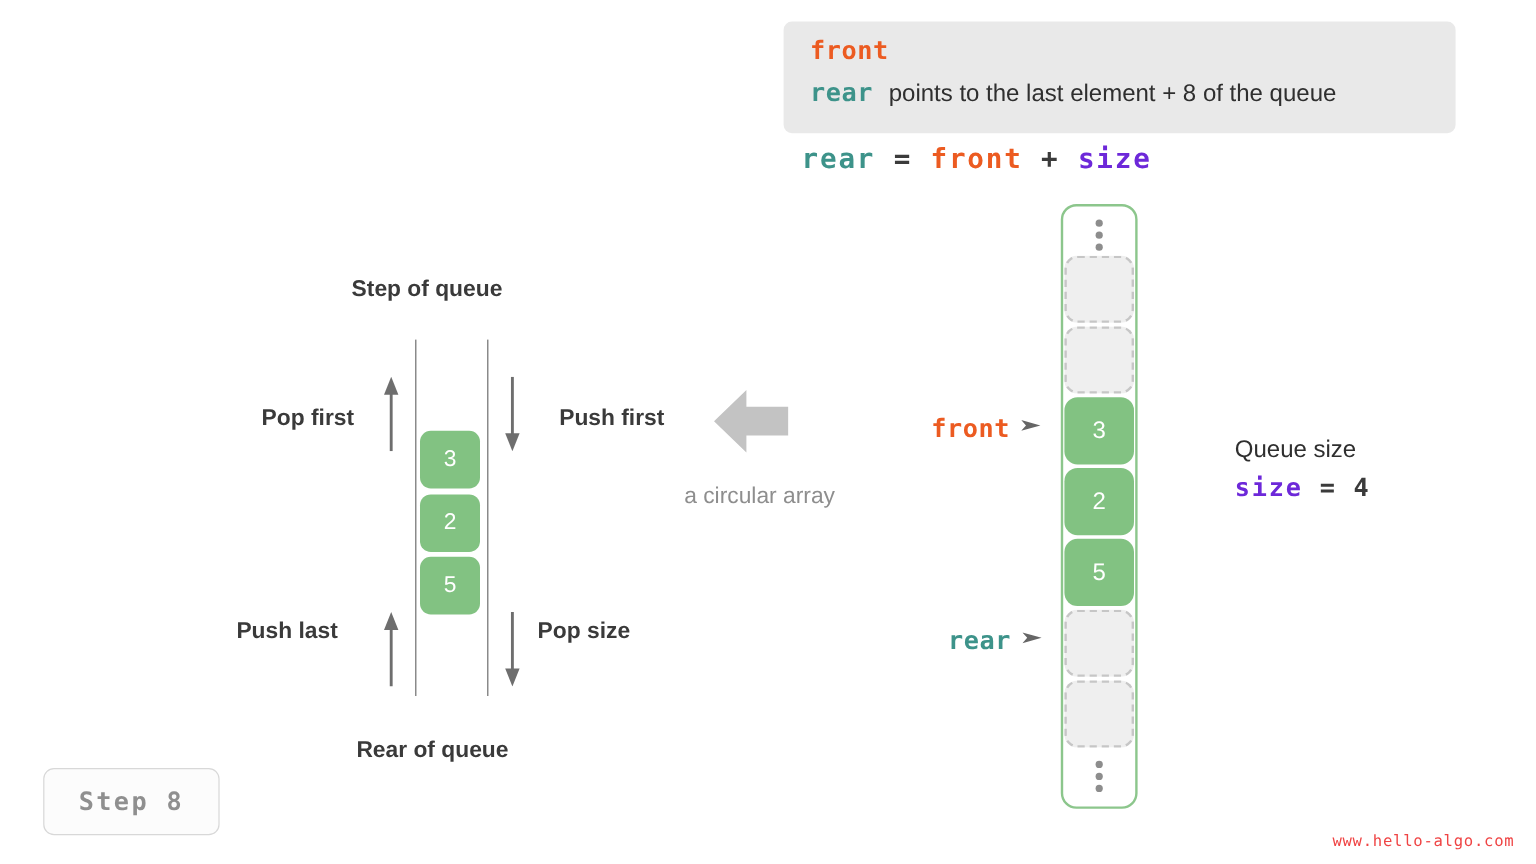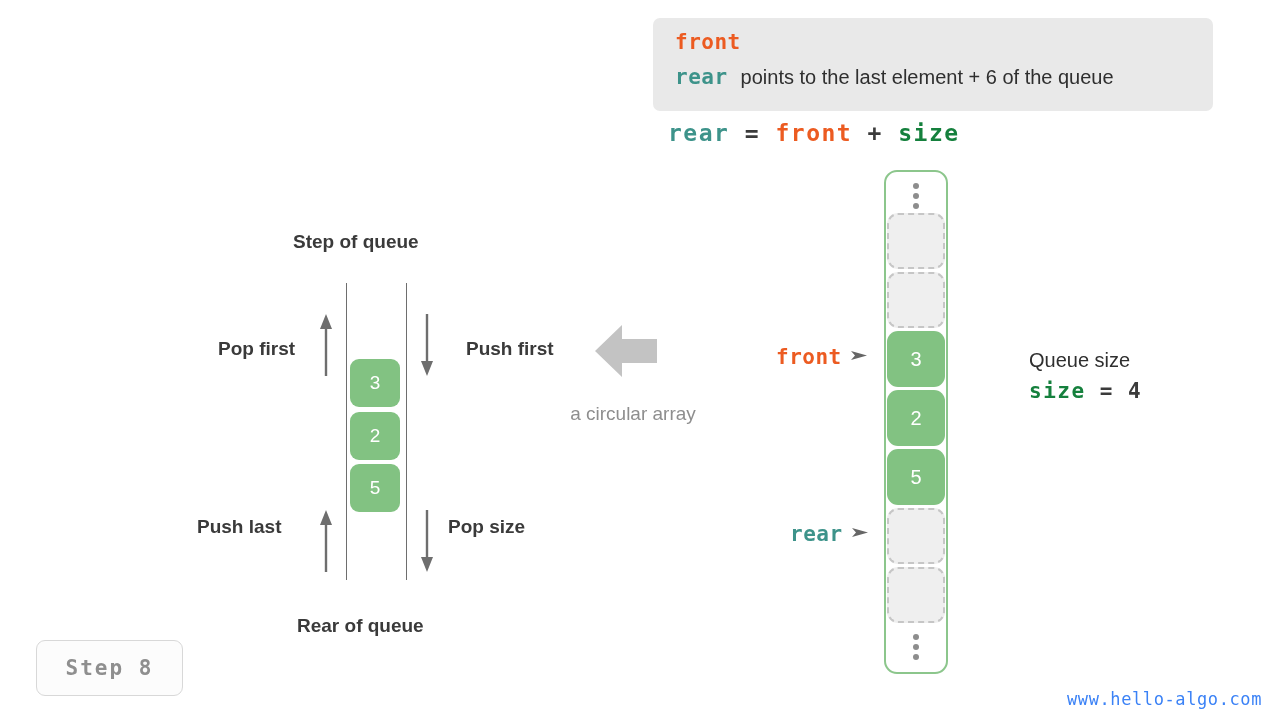--- a/index.html
+++ b/index.html
@@ -37,21 +37,21 @@
     display: flex;
     align-items: baseline;
     height: 35px;
   }
   .mono {
     font-family: "DejaVu Sans Mono", "Liberation Mono", monospace;
     font-weight: bold;
   }
   .kw-front { color: #ec5b21; }
   .kw-rear  { color: #3d938a; }
-  .kw-size  { color: #15803d; }
+  .kw-size  { color: #6d28d9; }
   .legend-kw {
     font-size: 21px;
     letter-spacing: 0.5px;
   }
   .legend-text {
     font-size: 20px;
     color: #2f2f2f;
     margin-left: 13px;
   }
 
@@ -210,21 +210,21 @@
     margin-left: 9px;
     display: block;
   }
   .ptr-front { left: 776px; top: 345px; }
   .ptr-rear  { left: 790px; top: 522px; }
 
   
   .size-block {
     position: absolute;
     left: 1029px;
-    top: 345px;
+    top: 360px;
   }
   .size-title {
     font-size: 20px;
     color: #2f2f2f;
     line-height: 30px;
   }
   .size-eq {
     font-size: 21px;
     letter-spacing: 1.5px;
     line-height: 32px;
@@ -248,37 +248,37 @@
     letter-spacing: 2px;
     color: #8f8f8f;
   }
 
   
   .watermark {
     position: absolute;
     right: 18px;
     bottom: 11px;
     font-family: "DejaVu Sans Mono", "Liberation Mono", monospace;
-    font-size: 17px;
-    color: #3b82f6;
+    font-size: 13px;
+    color: #ef4444;
     letter-spacing: 0.6px;
   }
 </style>
 </head>
 <body>
 
 <div class="stage">
 
   <div class="legend-box">
     <div class="legend-row">
       <span class="mono legend-kw kw-front">front</span>
     </div>
     <div class="legend-row">
       <span class="mono legend-kw kw-rear">rear</span>
-      <span class="legend-text">points to the last element + 6 of the queue</span>
+      <span class="legend-text">points to the last element + 8 of the queue</span>
     </div>
   </div>
 
   <div class="equation mono"><span class="kw-rear">rear</span><span class="eq-op"> = </span><span class="kw-front">front</span><span class="eq-op"> + </span><span class="kw-size">size</span></div>
 
   <div class="front-label">Step of queue</div>
   <div class="rear-label">Rear of queue</div>
 
   <div class="rail rail-left"></div>
   <div class="rail rail-right"></div>

